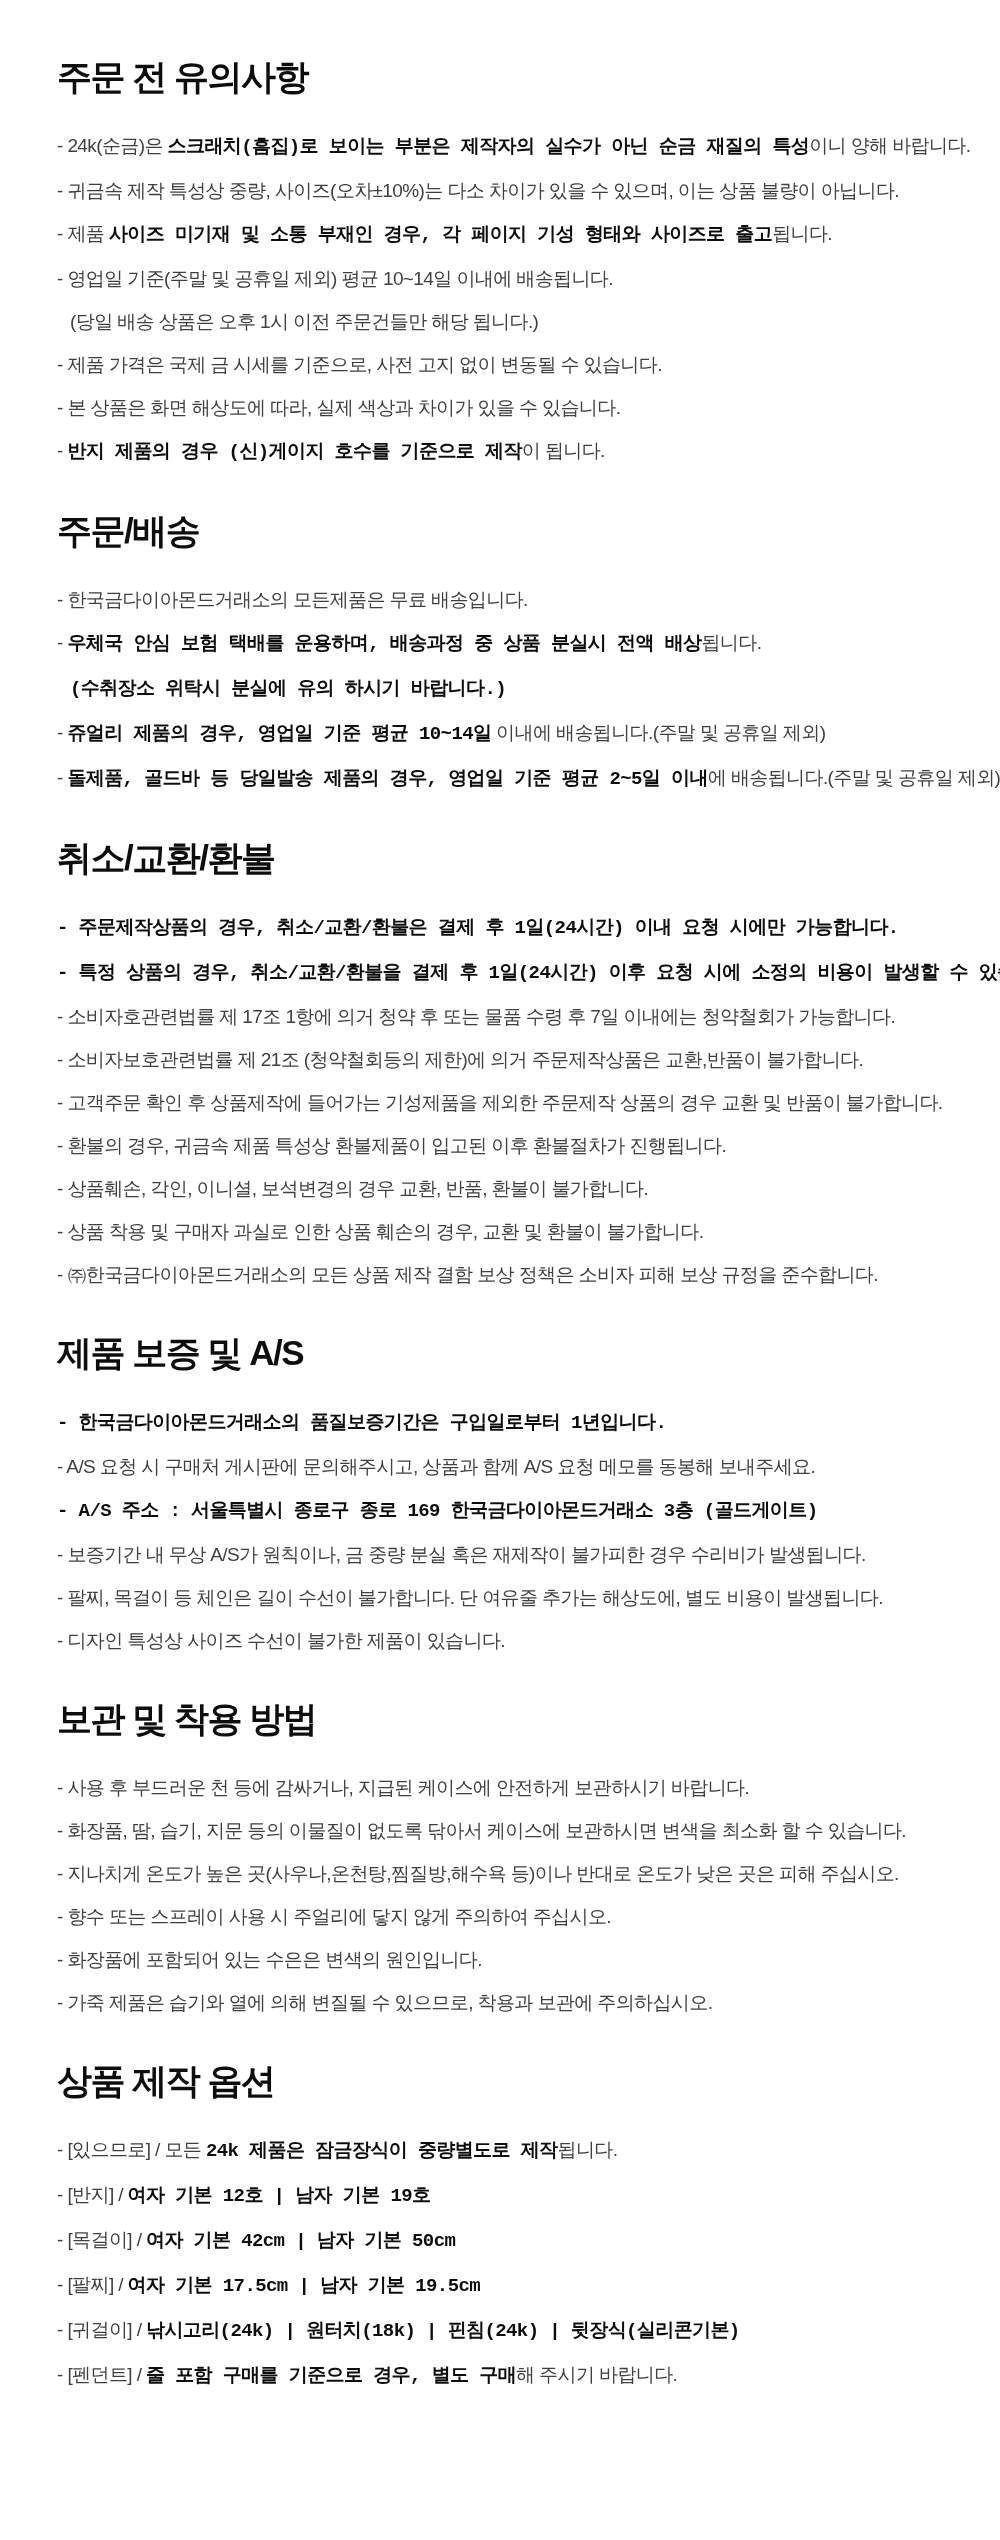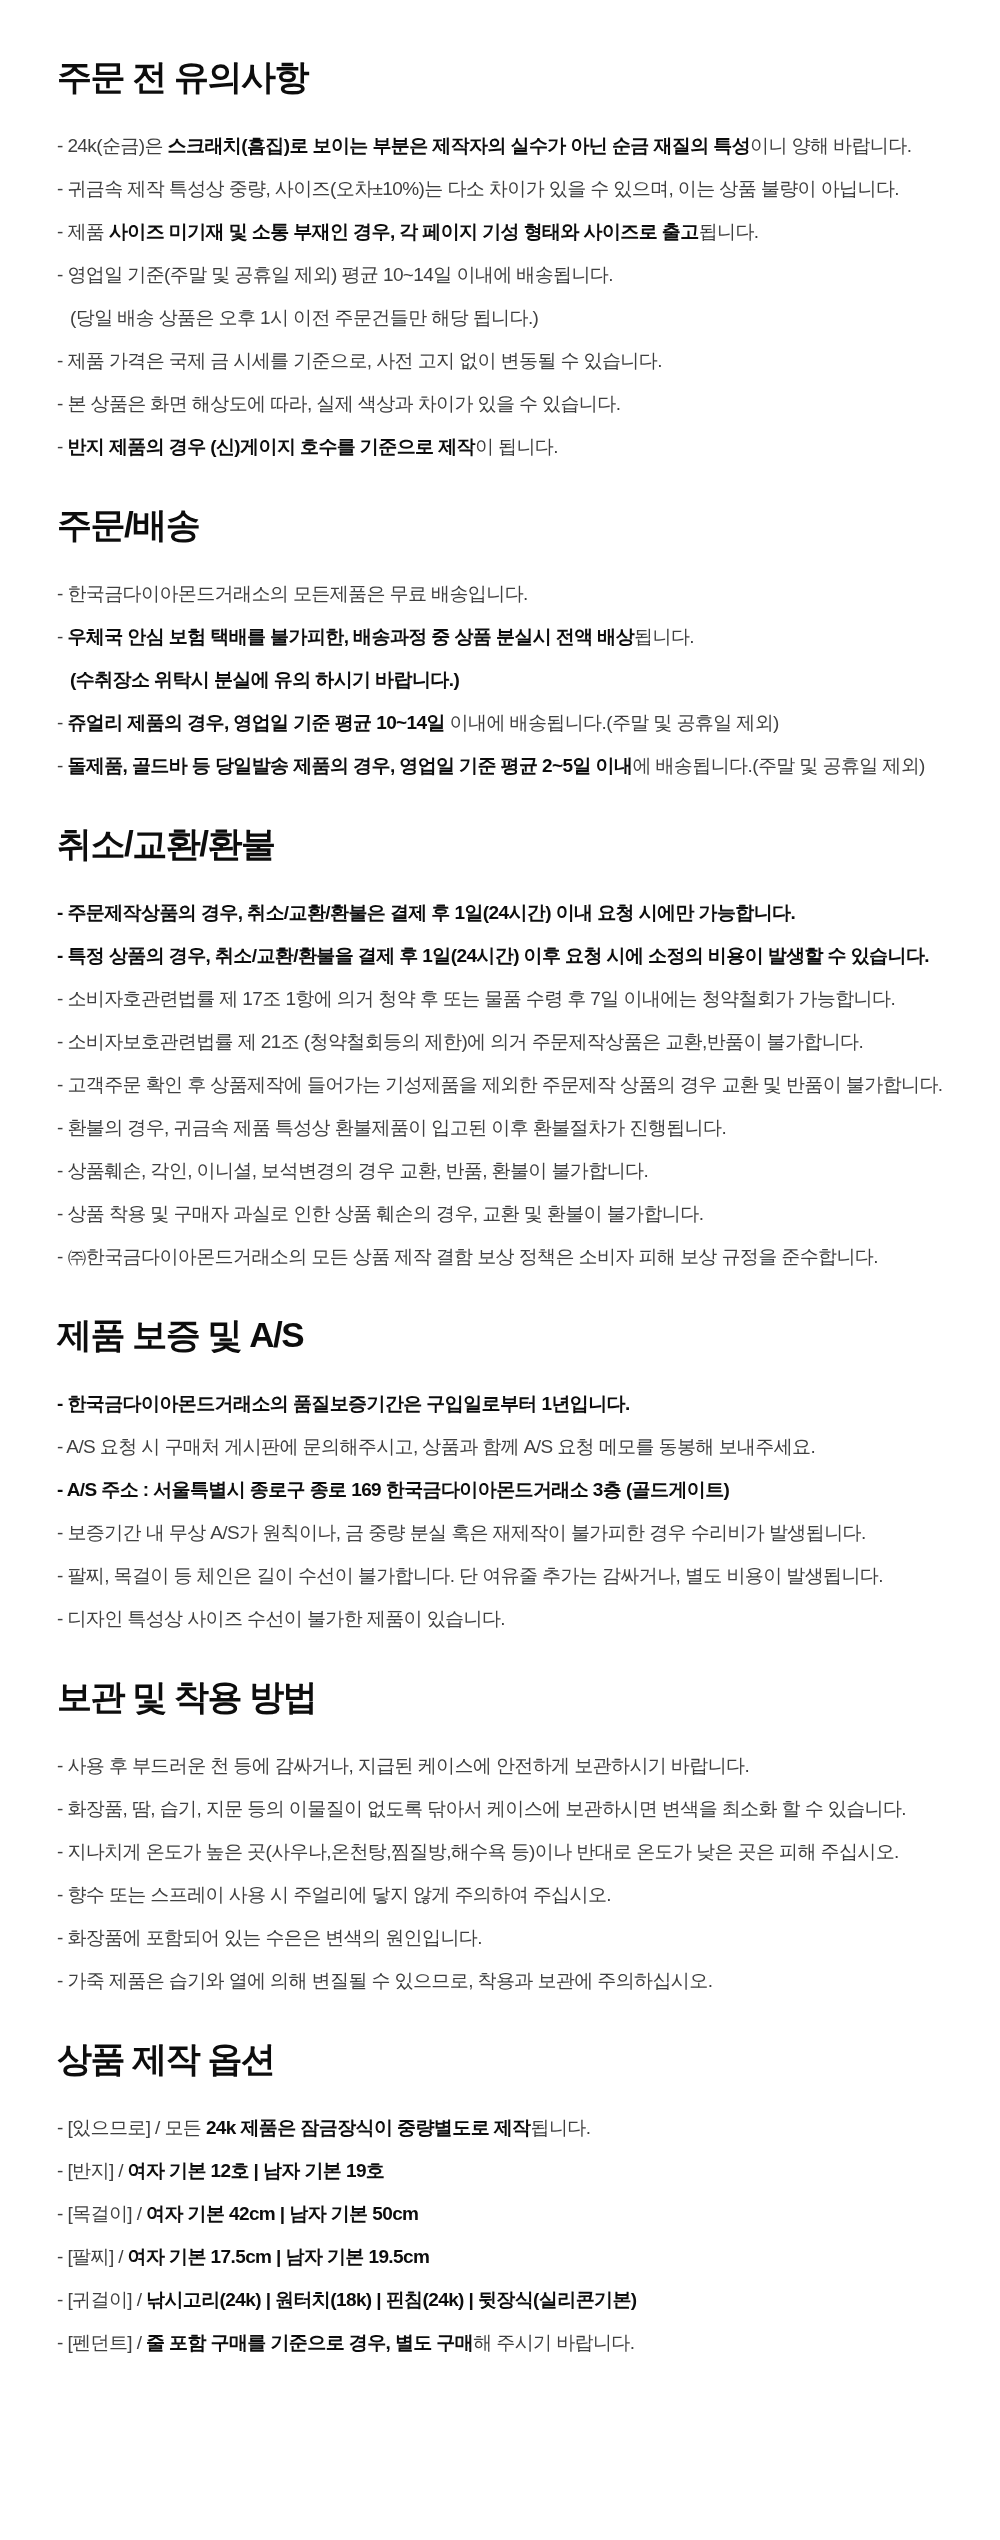--- a/index.html
+++ b/index.html
@@ -38,41 +38,42 @@
     letter-spacing: -0.6px;
     color: #3f3f3f;
     white-space: nowrap;
   }
   .line.indent {
     padding-left: 13px;
   }
   .seg-bold {
     font-weight: 700;
     color: #0d0d0d;
+    font-family: Liberation Mono, monospace;
   }
 </style>
 </head>
 <body>
 
 <main class="doc">
     <section class="section">
       <h2 class="section-title">주문 전 유의사항</h2>
       <p class="line"><span class="seg-regular">- 24k(순금)은 </span><span class="seg-bold">스크래치(흠집)로 보이는 부분은 제작자의 실수가 아닌 순금 재질의 특성</span><span class="seg-regular">이니 양해 바랍니다.</span></p>
       <p class="line"><span class="seg-regular">- 귀금속 제작 특성상 중량, 사이즈(오차±10%)는 다소 차이가 있을 수 있으며, 이는 상품 불량이 아닙니다.</span></p>
       <p class="line"><span class="seg-regular">- 제품 </span><span class="seg-bold">사이즈 미기재 및 소통 부재인 경우, 각 페이지 기성 형태와 사이즈로 출고</span><span class="seg-regular">됩니다.</span></p>
       <p class="line"><span class="seg-regular">- 영업일 기준(주말 및 공휴일 제외) 평균 10~14일 이내에 배송됩니다.</span></p>
       <p class="line indent"><span class="seg-regular">(당일 배송 상품은 오후 1시 이전 주문건들만 해당 됩니다.)</span></p>
       <p class="line"><span class="seg-regular">- 제품 가격은 국제 금 시세를 기준으로, 사전 고지 없이 변동될 수 있습니다.</span></p>
       <p class="line"><span class="seg-regular">- 본 상품은 화면 해상도에 따라, 실제 색상과 차이가 있을 수 있습니다.</span></p>
       <p class="line"><span class="seg-regular">- </span><span class="seg-bold">반지 제품의 경우 (신)게이지 호수를 기준으로 제작</span><span class="seg-regular">이 됩니다.</span></p>
     </section>
     <section class="section">
       <h2 class="section-title">주문/배송</h2>
       <p class="line"><span class="seg-regular">- 한국금다이아몬드거래소의 모든제품은 무료 배송입니다.</span></p>
-      <p class="line"><span class="seg-regular">- </span><span class="seg-bold">우체국 안심 보험 택배를 불가피한, 배송과정 중 상품 분실시 전액 배상</span><span class="seg-regular">됩니다.</span></p>
+      <p class="line"><span class="seg-regular">- </span><span class="seg-bold">우체국 안심 보험 택배를 운용하며, 배송과정 중 상품 분실시 전액 배상</span><span class="seg-regular">됩니다.</span></p>
       <p class="line indent"><span class="seg-bold">(수취장소 위탁시 분실에 유의 하시기 바랍니다.)</span></p>
       <p class="line"><span class="seg-regular">- </span><span class="seg-bold">쥬얼리 제품의 경우, 영업일 기준 평균 10~14일</span><span class="seg-regular"> 이내에 배송됩니다.(주말 및 공휴일 제외)</span></p>
       <p class="line"><span class="seg-regular">- </span><span class="seg-bold">돌제품, 골드바 등 당일발송 제품의 경우, 영업일 기준 평균 2~5일 이내</span><span class="seg-regular">에 배송됩니다.(주말 및 공휴일 제외)</span></p>
     </section>
     <section class="section">
       <h2 class="section-title">취소/교환/환불</h2>
       <p class="line"><span class="seg-bold">- 주문제작상품의 경우, 취소/교환/환불은 결제 후 1일(24시간) 이내 요청 시에만 가능합니다.</span></p>
       <p class="line"><span class="seg-bold">- 특정 상품의 경우, 취소/교환/환불을 결제 후 1일(24시간) 이후 요청 시에 소정의 비용이 발생할 수 있습니다.</span></p>
       <p class="line"><span class="seg-regular">- 소비자호관련법률 제 17조 1항에 의거 청약 후 또는 물품 수령 후 7일 이내에는 청약철회가 가능합니다.</span></p>
       <p class="line"><span class="seg-regular">- 소비자보호관련법률 제 21조 (청약철회등의 제한)에 의거 주문제작상품은 교환,반품이 불가합니다.</span></p>
@@ -81,21 +82,21 @@
       <p class="line"><span class="seg-regular">- 상품훼손, 각인, 이니셜, 보석변경의 경우 교환, 반품, 환불이 불가합니다.</span></p>
       <p class="line"><span class="seg-regular">- 상품 착용 및 구매자 과실로 인한 상품 훼손의 경우, 교환 및 환불이 불가합니다.</span></p>
       <p class="line"><span class="seg-regular">- ㈜한국금다이아몬드거래소의 모든 상품 제작 결함 보상 정책은 소비자 피해 보상 규정을 준수합니다.</span></p>
     </section>
     <section class="section">
       <h2 class="section-title">제품 보증 및 A/S</h2>
       <p class="line"><span class="seg-bold">- 한국금다이아몬드거래소의 품질보증기간은 구입일로부터 1년입니다.</span></p>
       <p class="line"><span class="seg-regular">- A/S 요청 시 구매처 게시판에 문의해주시고, 상품과 함께 A/S 요청 메모를 동봉해 보내주세요.</span></p>
       <p class="line"><span class="seg-bold">- A/S 주소 : 서울특별시 종로구 종로 169 한국금다이아몬드거래소 3층 (골드게이트)</span></p>
       <p class="line"><span class="seg-regular">- 보증기간 내 무상 A/S가 원칙이나, 금 중량 분실 혹은 재제작이 불가피한 경우 수리비가 발생됩니다.</span></p>
-      <p class="line"><span class="seg-regular">- 팔찌, 목걸이 등 체인은 길이 수선이 불가합니다. 단 여유줄 추가는 감싸거나, 별도 비용이 발생됩니다.</span></p>
+      <p class="line"><span class="seg-regular">- 팔찌, 목걸이 등 체인은 길이 수선이 불가합니다. 단 여유줄 추가는 해상도에, 별도 비용이 발생됩니다.</span></p>
       <p class="line"><span class="seg-regular">- 디자인 특성상 사이즈 수선이 불가한 제품이 있습니다.</span></p>
     </section>
     <section class="section">
       <h2 class="section-title">보관 및 착용 방법</h2>
       <p class="line"><span class="seg-regular">- 사용 후 부드러운 천 등에 감싸거나, 지급된 케이스에 안전하게 보관하시기 바랍니다.</span></p>
       <p class="line"><span class="seg-regular">- 화장품, 땀, 습기, 지문 등의 이물질이 없도록 닦아서 케이스에 보관하시면 변색을 최소화 할 수 있습니다.</span></p>
       <p class="line"><span class="seg-regular">- 지나치게 온도가 높은 곳(사우나,온천탕,찜질방,해수욕 등)이나 반대로 온도가 낮은 곳은 피해 주십시오.</span></p>
       <p class="line"><span class="seg-regular">- 향수 또는 스프레이 사용 시 주얼리에 닿지 않게 주의하여 주십시오.</span></p>
       <p class="line"><span class="seg-regular">- 화장품에 포함되어 있는 수은은 변색의 원인입니다.</span></p>
       <p class="line"><span class="seg-regular">- 가죽 제품은 습기와 열에 의해 변질될 수 있으므로, 착용과 보관에 주의하십시오.</span></p>

